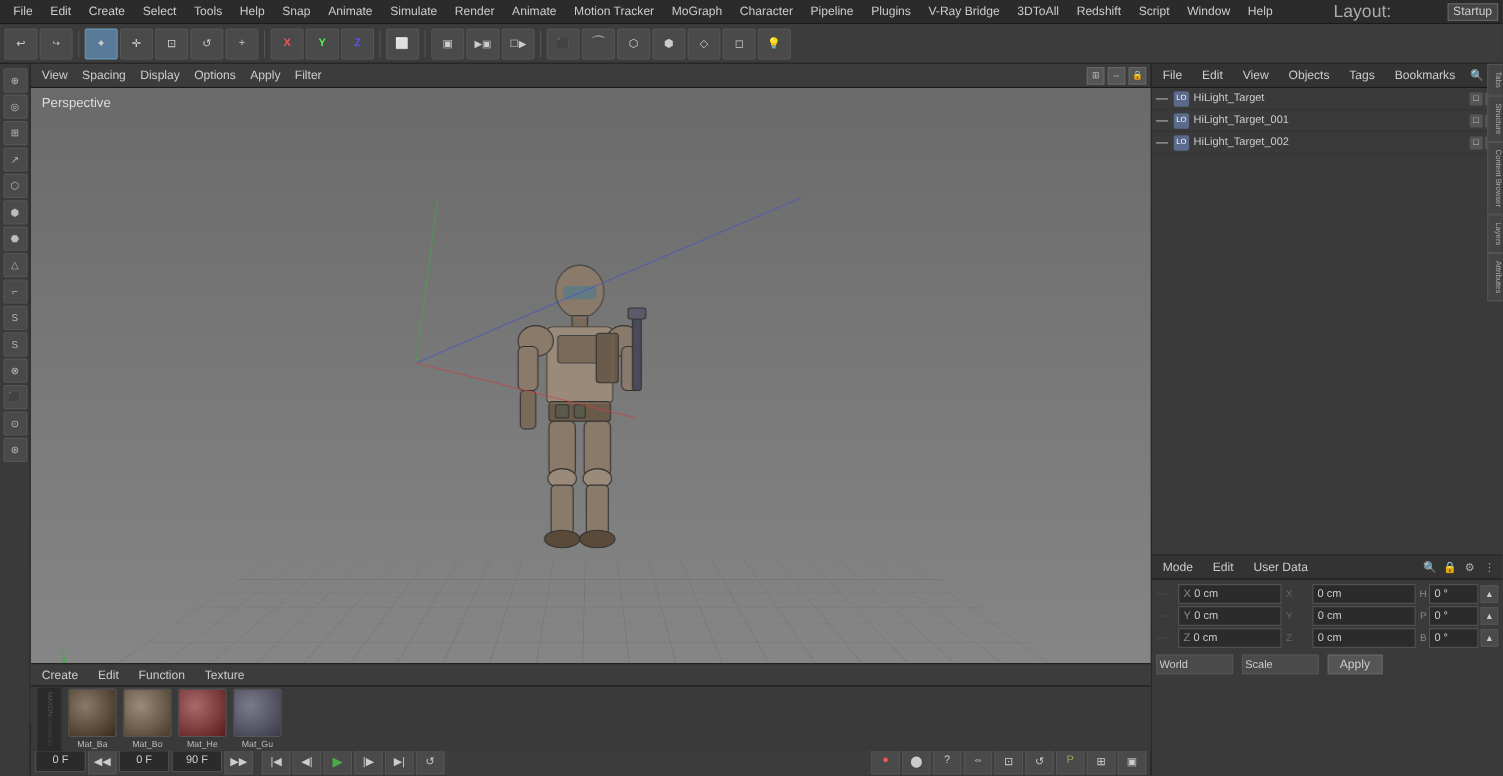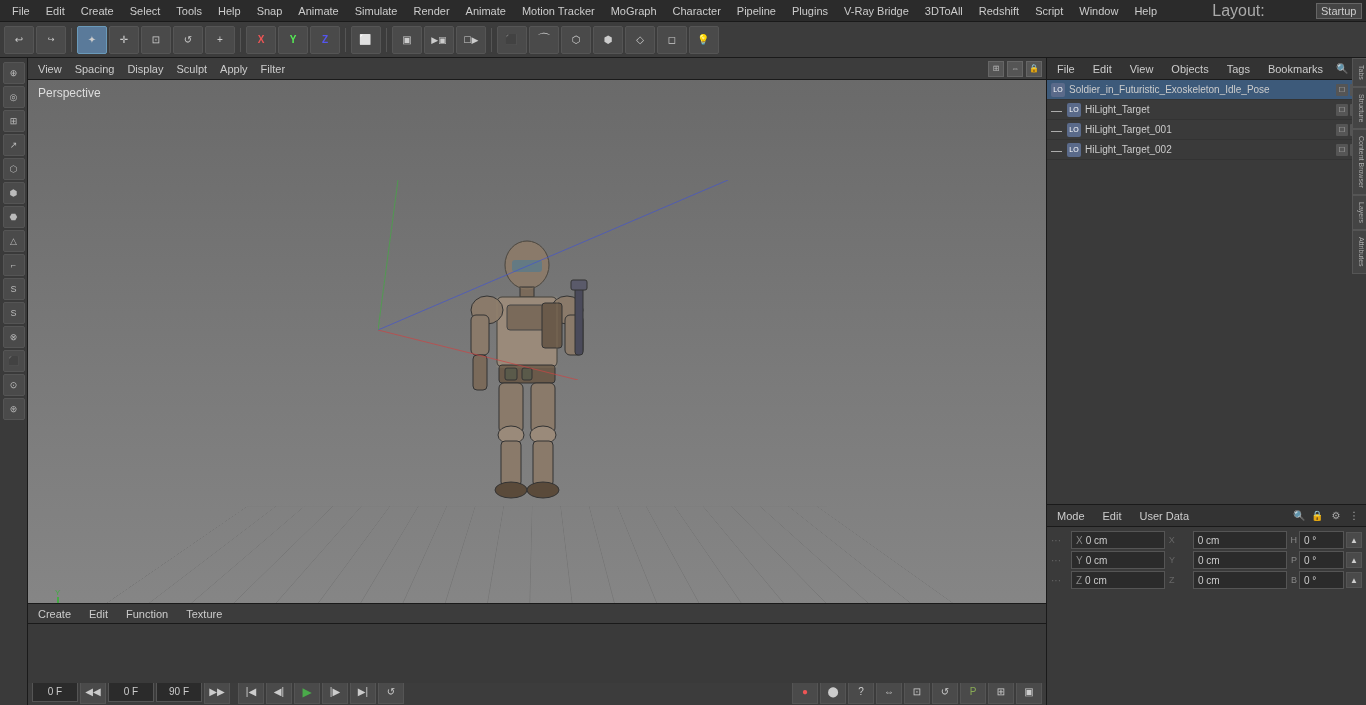--- a/index.html
+++ b/index.html
@@ -555,21 +555,21 @@
     <div class="left-btn">⊙</div>
     <div class="left-btn">⊛</div>
   </div>
 
   <div id="viewport-area">
 
     <div id="viewport-header">
       <div class="viewport-menu">View</div>
       <div class="viewport-menu">Spacing</div>
       <div class="viewport-menu">Display</div>
-      <div class="viewport-menu">Sculpt</div>
+      <div class="viewport-menu">Options</div>
       <div class="viewport-menu">Apply</div>
       <div class="viewport-menu">Filter</div>
       <div id="viewport-icons">
         <div class="vp-icon">⊞</div>
         <div class="vp-icon">⇔</div>
         <div class="vp-icon">🔒</div>
       </div>
     </div>
 
     <div id="viewport-3d">
@@ -712,28 +712,20 @@
         <div class="panel-menu">Tags</div>
         <div class="panel-menu">Bookmarks</div>
         <div class="panel-search">
           <button class="panel-icon-btn">🔍</button>
           <button class="panel-icon-btn">🔒</button>
 
         </div>
       </div>
       <div id="objects-list">
 
-        <div class="object-item selected">
-          <div class="obj-icon" style="background:#5a6a8a;">LO</div>
-          <span class="obj-name">Soldier_in_Futuristic_Exoskeleton_Idle_Pose</span>
-          <div class="obj-icons-right">
-            <div class="obj-right-icon">☐</div>
-            <div class="obj-right-icon">☐</div>
-          </div>
-        </div>
 
         <div class="object-item">
           <span style="display:inline-block; width:16px;">—</span>
           <div class="obj-icon" style="background:#5a6a8a;">LO</div>
           <span class="obj-name">HiLight_Target</span>
           <div class="obj-icons-right">
             <div class="obj-right-icon">☐</div>
             <div class="obj-right-icon">☐</div>
           </div>
         </div>
@@ -816,20 +808,30 @@
             <div style="width:20px; font-size:9px; color:#666; display:flex; align-items:center;">Z</div>
             <div class="attr-field">0 cm</div>
           </div>
           <div style="display:flex; gap:2px; align-items:center;">
             <span style="font-size:9px; color:#888;">B</span>
             <div class="attr-field" style="width:45px;">0 °</div>
             <div class="ctrl-btn" style="width:16px; height:16px; font-size:8px;">▲</div>
           </div>
         </div>
 
+        <div class="attr-row" style="margin-top:4px;">
+          <select style="background:#4a4a4a; border:1px solid #555; color:#ccc; font-size:10px; height:18px; padding:0 2px; width:70px;">
+            <option>World</option>
+            <option>Object</option>
+          </select>
+          <select style="background:#4a4a4a; border:1px solid #555; color:#ccc; font-size:10px; height:18px; padding:0 2px; width:70px; margin-left:4px;">
+            <option>Scale</option>
+          </select>
+          <button style="margin-left:4px; background:#555; border:1px solid #666; color:#ccc; font-size:11px; height:18px; padding:0 10px; cursor:pointer;">Apply</button>
+        </div>
       </div>
     </div>
 
   </div>
 
   <div style="position:absolute; right:0; top:0; width:14px; display:flex; flex-direction:column; gap:0;">
     <div class="right-tab" style="font-size:7px; padding:6px 2px; writing-mode:vertical-rl;">Tabs</div>
     <div class="right-tab" style="font-size:7px; padding:6px 2px; writing-mode:vertical-rl;">Structure</div>
     <div class="right-tab" style="font-size:7px; padding:6px 2px; writing-mode:vertical-rl;">Content Browser</div>
     <div class="right-tab" style="font-size:7px; padding:6px 2px; writing-mode:vertical-rl;">Layers</div>
@@ -838,15 +840,39 @@
 
 </div>
 
 <div style="position:fixed; bottom:22px; left:28px; right:320px; height:80px; background:#3a3a3a; border-top:1px solid #1a1a1a; display:flex; flex-direction:column; z-index:10;">
   <div style="display:flex; align-items:center; height:20px; padding:0 4px; gap:6px; background:#3c3c3c; border-bottom:1px solid #1a1a1a;">
     <div class="panel-menu">Create</div>
     <div class="panel-menu">Edit</div>
     <div class="panel-menu">Function</div>
     <div class="panel-menu">Texture</div>
   </div>
+  <div style="display:flex; align-items:center; padding:4px 6px; gap:6px; flex:1; overflow:hidden;">
+
+    <div style="width:22px; height:58px; background:#2a2a2a; display:flex; flex-direction:column; align-items:center; justify-content:center; font-size:5px; color:#555; border-right:1px solid #333;">
+      <div style="writing-mode:vertical-rl; font-size:6px; color:#555;">MAXON</div>
+      <div style="writing-mode:vertical-rl; font-size:5px; color:#444;">CINEMA 4D</div>
+    </div>
+
+    <div class="material-swatch">
+      <div class="material-thumb" style="background: radial-gradient(circle at 35% 35%, #8a7a6a, #3a2a1a); border-radius:3px;"></div>
+      <div class="material-name">Mat_Ba</div>
+    </div>
+    <div class="material-swatch">
+      <div class="material-thumb" style="background: radial-gradient(circle at 35% 35%, #9a8a7a, #4a3a2a); border-radius:3px;"></div>
+      <div class="material-name">Mat_Bo</div>
+    </div>
+    <div class="material-swatch">
+      <div class="material-thumb" style="background: radial-gradient(circle at 35% 35%, #aa6a6a, #5a1a1a); border-radius:3px;"></div>
+      <div class="material-name">Mat_He</div>
+    </div>
+    <div class="material-swatch">
+      <div class="material-thumb" style="background: radial-gradient(circle at 35% 35%, #7a7a8a, #3a3a4a); border-radius:3px;"></div>
+      <div class="material-name">Mat_Gu</div>
+    </div>
+  </div>
 </div>
 
 <div style="position:fixed; bottom:22px; right:0; width:320px; height:0px; z-index:5;"></div>
 
 </body></html>

